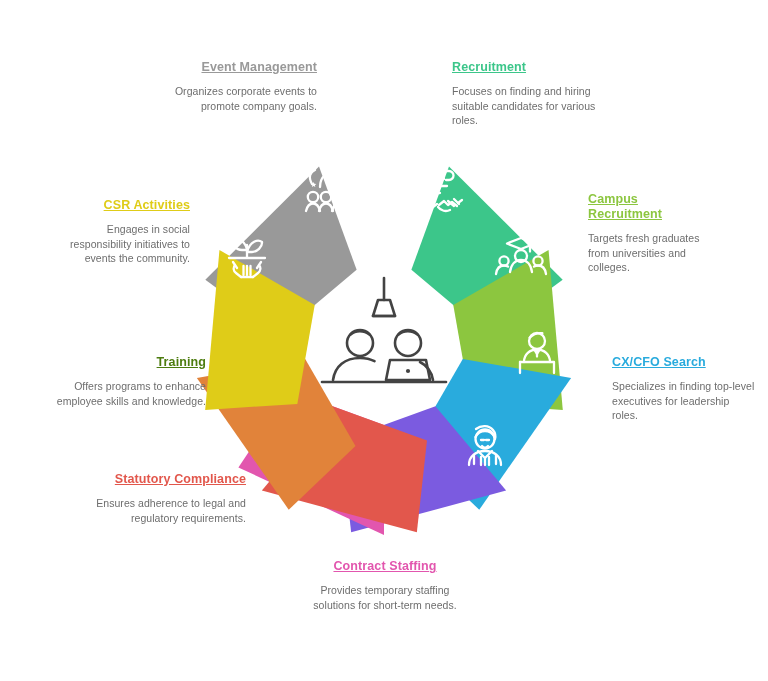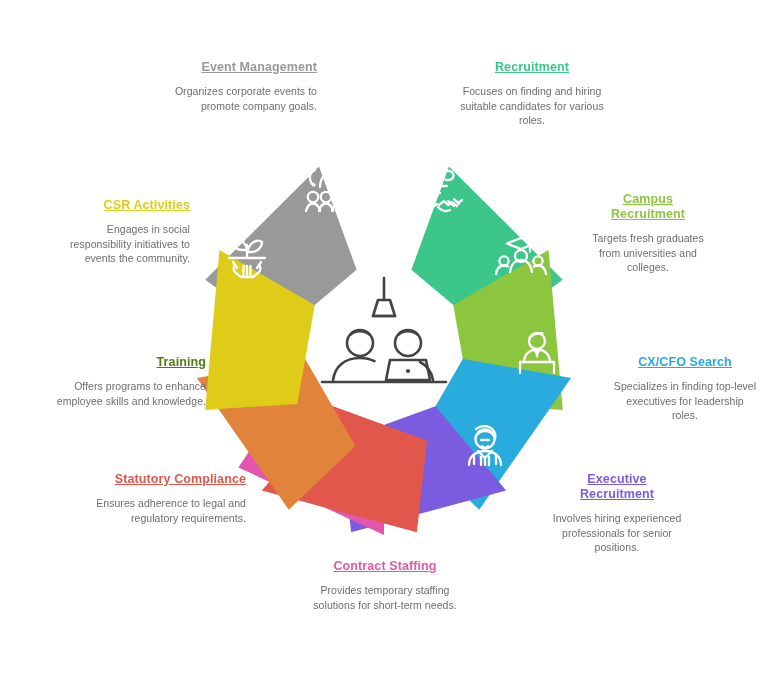--- a/index.html
+++ b/index.html
@@ -17,21 +17,21 @@
   .label .title{
     font-size:12.5px;font-weight:bold;line-height:15px;margin:0 0 9px 0;
     letter-spacing:.1px;
     text-decoration:underline;
   }
   .label .desc{
     font-size:10.5px;line-height:14.5px;color:#6d6d6d;margin:0;
     letter-spacing:.05px;
   }
   .ta-r{text-align:right;}
-  .ta-l{text-align:center;}
+  .ta-l{text-align:left;}
   .ta-c{text-align:center;}
 
   
   #lbl-event{left:157px;top:60px;width:160px;}
   #lbl-recruitment{left:452px;top:60px;width:160px;}
   #lbl-campus{left:588px;top:192px;width:120px;}
   #lbl-cxcfo{left:612px;top:355px;width:146px;}
   #lbl-exec{left:552px;top:472px;width:130px;}
   #lbl-contract{left:302px;top:559px;width:166px;}
   #lbl-statutory{left:96px;top:472px;width:150px;}
@@ -271,24 +271,20 @@
   <div class="label ta-l" id="lbl-campus">
     <p class="title" style="color:#8CC63F">Campus Recruitment</p>
     <p class="desc">Targets fresh graduates from universities and colleges.</p>
   </div>
 
   <div class="label ta-l" id="lbl-cxcfo">
     <p class="title" style="color:#29ABDD">CX/CFO Search</p>
     <p class="desc">Specializes in finding top-level executives for leadership roles.</p>
   </div>
 
-  <div class="label ta-l" id="lbl-exec">
-    <p class="title" style="color:#7B5BE0">Executive Recruitment</p>
-    <p class="desc">Involves hiring experienced professionals for senior positions.</p>
-  </div>
 
   <div class="label ta-c" id="lbl-contract">
     <p class="title" style="color:#E256AE">Contract Staffing</p>
     <p class="desc">Provides temporary staffing solutions for short-term needs.</p>
   </div>
 
   <div class="label ta-r" id="lbl-statutory">
     <p class="title" style="color:#E2574C">Statutory Compliance</p>
     <p class="desc">Ensures adherence to legal and regulatory requirements.</p>
   </div>

